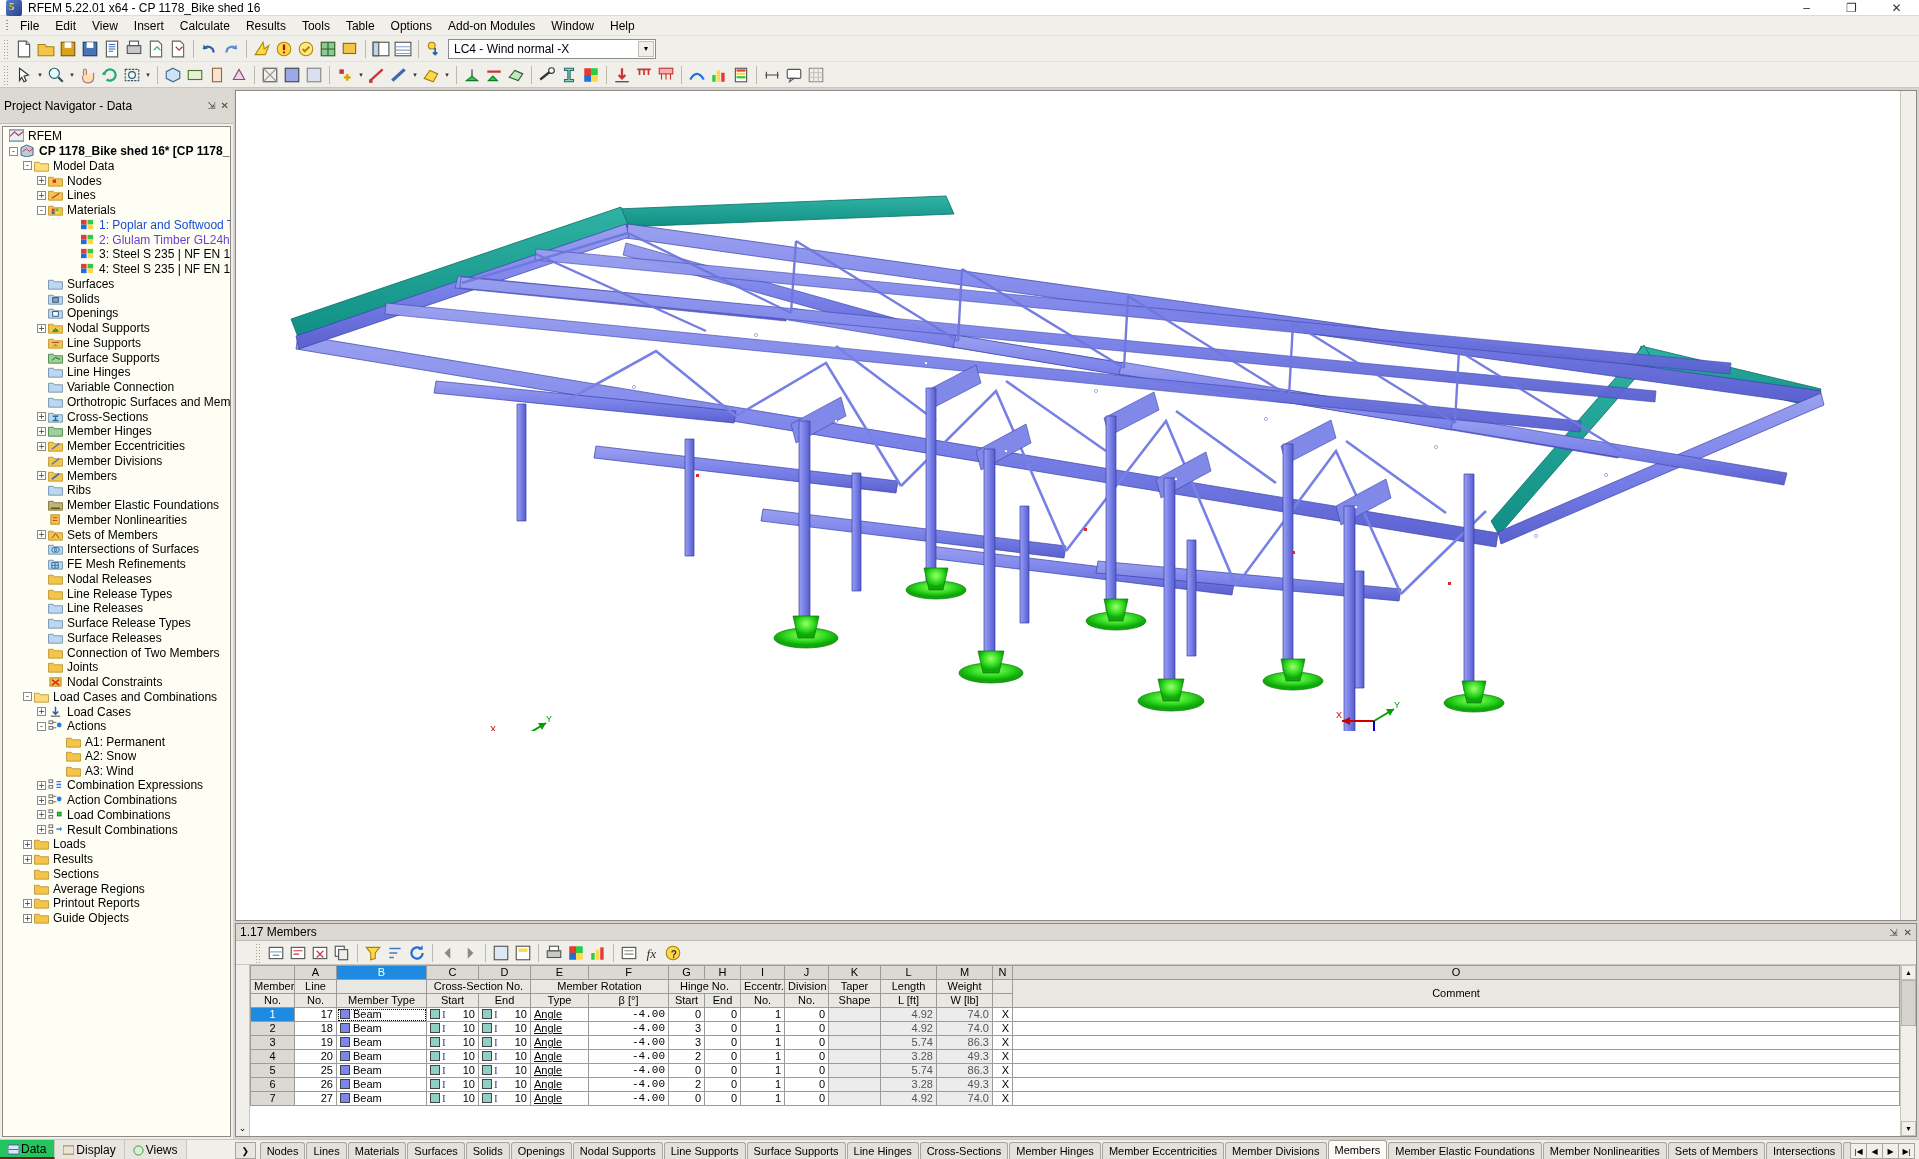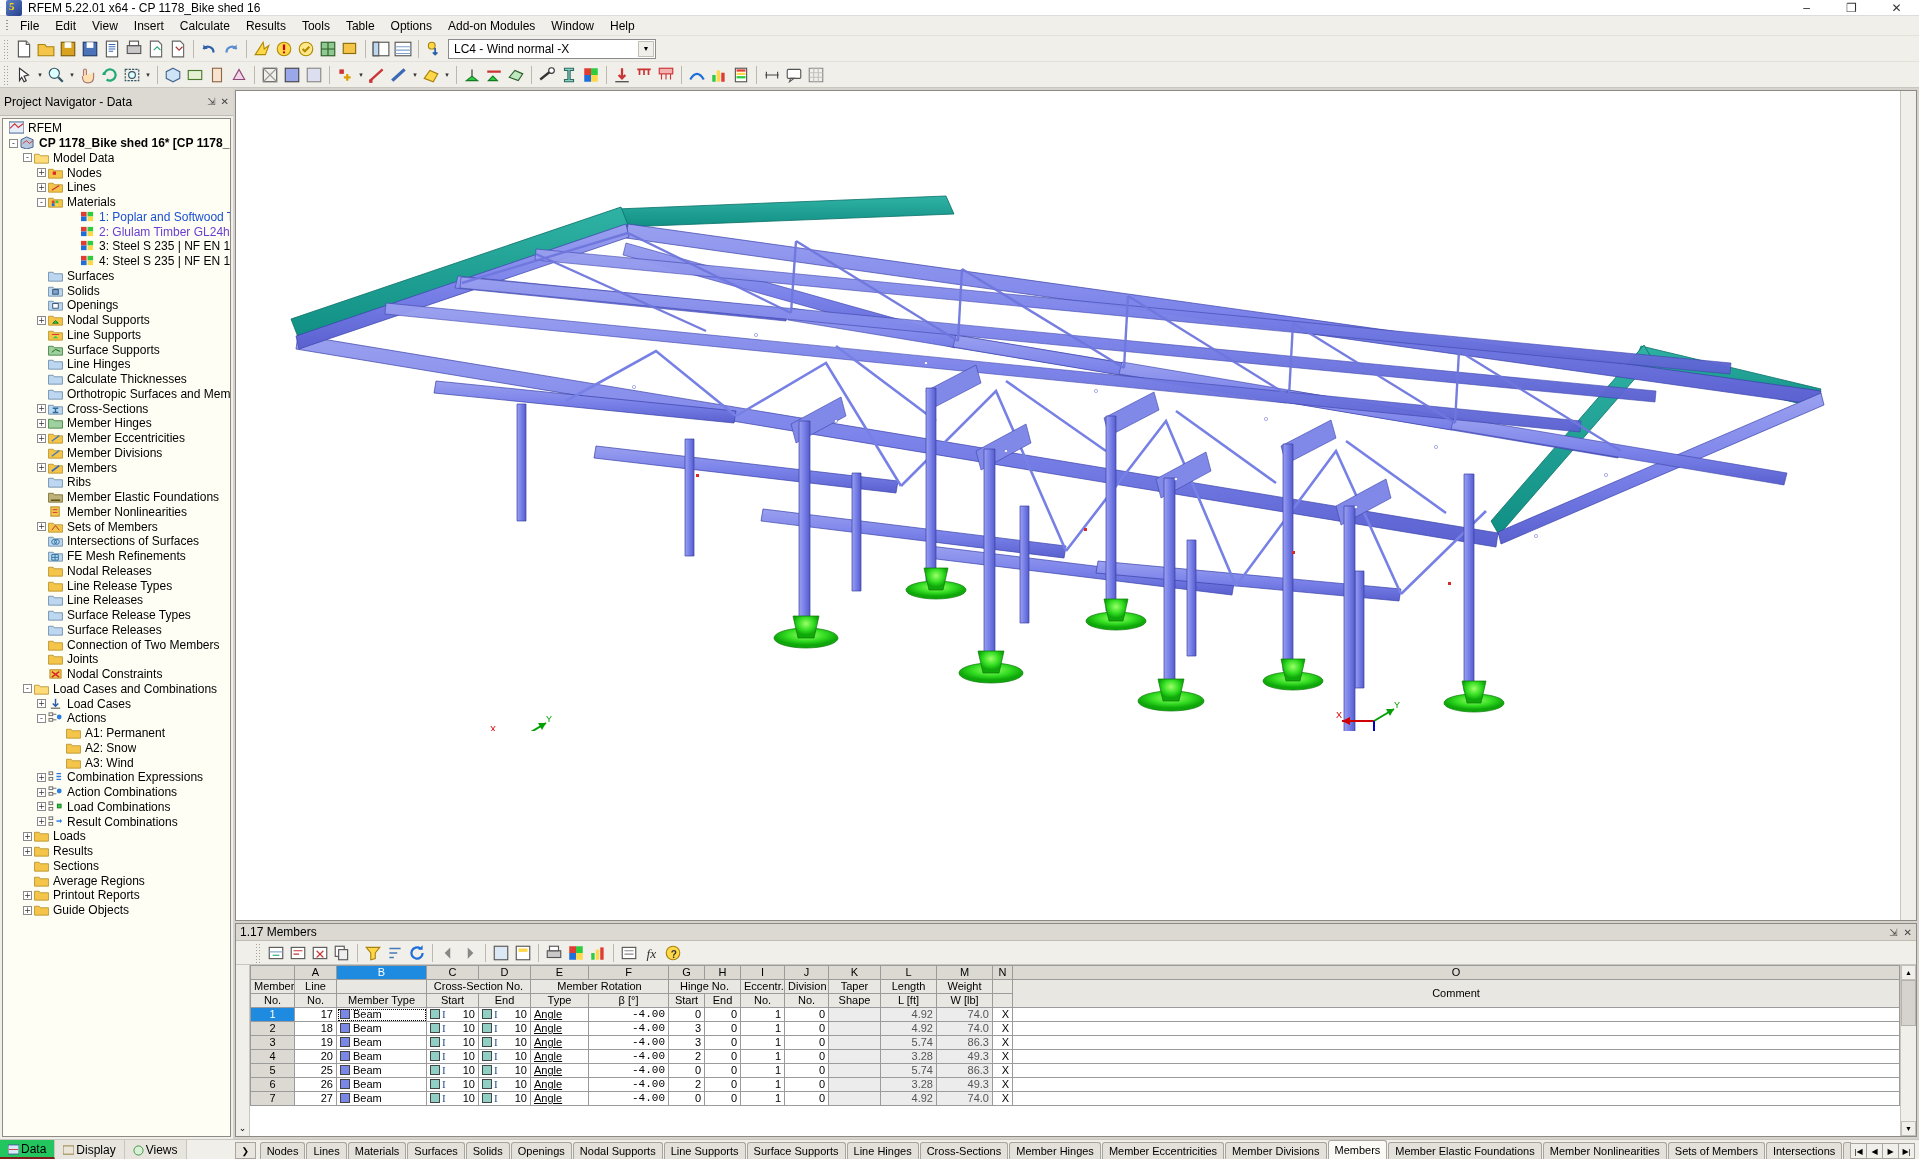--- a/index.html
+++ b/index.html
@@ -76,21 +76,21 @@
     display: flex; align-items: center; justify-content: center; font-size: 7px;
   }
   .ico { width: 18px; height: 18px; display:block; }
 
   
   .main { flex: 1; display: flex; min-height: 0; }
 
   
   .navigator { width: 233px; flex: none; display: flex; flex-direction: column; background: #f0efe9; }
   .nav-header {
-    height: 28px; background: #dcd9d2; display: flex; align-items: center;
+    height: 36px; background: #dcd9d2; display: flex; align-items: center;
     padding: 0 4px; font-size: 12px; color: #000; border-bottom: 1px solid #bfbcb4;
   }
   .nav-header .sp { margin-left: auto; display: flex; gap: 5px; font-size: 10px; color: #444; }
   .nav-tree {
     flex: 1; background: #fffef5; border: 1px solid #8d8a83; margin: 2px;
     overflow: hidden; position: relative; font-size: 12px; padding-top: 2px;
   }
   .tr { height: 14.75px; display: flex; align-items: center; white-space: nowrap; padding-left: 2px; }
   .tr .exp {
     width: 9px; height: 9px; border: 1px solid #8a8a8a; background: #fff;
@@ -99,21 +99,21 @@
   }
   .tr .noexp { width: 9px; flex: none; margin-right: 2px; }
   .tr .ti { width: 16px; height: 14px; flex: none; margin-right: 3px; position: relative; }
   .tr .tl { color: #000; font-size: 12px; overflow: hidden; }
   .tr .tl.bold { font-weight: bold; }
   .tr .tl.blue { color: #1a4fd0; }
   .tr .tl.violet { color: #6a3fd0; }
   .indent1 { padding-left: 6px; }
   .indent2 { padding-left: 20px; }
   .indent3 { padding-left: 34px; }
-  .indent4 { padding-left: 52px; }
+  .indent4 { padding-left: 52px; align-items: flex-end; }
   .indent5 { padding-left: 66px; }
 
   .nav-footer {
     height: 20px; display: flex; align-items: stretch; background: #f0efe9;
     border-top: 1px solid #c9c6bf; flex: none;
   }
   .nav-tab {
     display: flex; align-items: center; gap: 3px; padding: 0 8px; font-size: 12px;
     border-right: 1px solid #c9c6bf; background: #e8e5de;
   }
@@ -719,21 +719,21 @@
               <span class="ti"><svg width="15" height="13" viewBox="0 0 16 14">
                   <path d="M0.5 3.5h5l1.2 1.6h8.8v8H0.5z" fill="#bcd7ef" stroke="#5a7da0" stroke-width="0.8"></path>
                 </svg></span>
               <span class="tl">Line Hinges</span>
             </div>
             <div class="tr indent3">
               <span class="noexp"></span>
               <span class="ti"><svg width="15" height="13" viewBox="0 0 16 14">
                   <path d="M0.5 3.5h5l1.2 1.6h8.8v8H0.5z" fill="#bcd7ef" stroke="#5a7da0" stroke-width="0.8"></path>
                 </svg></span>
-              <span class="tl">Calculate Thicknesses</span>
+              <span class="tl">Variable Connection</span>
             </div>
             <div class="tr indent3">
               <span class="noexp"></span>
               <span class="ti"><svg width="15" height="13" viewBox="0 0 16 14">
                   <path d="M0.5 3.5h5l1.2 1.6h8.8v8H0.5z" fill="#bcd7ef" stroke="#5a7da0" stroke-width="0.8"></path>
                 </svg></span>
               <span class="tl">Orthotropic Surfaces and Membra</span>
             </div>
             <div class="tr indent3">
               <span class="exp">+</span>

